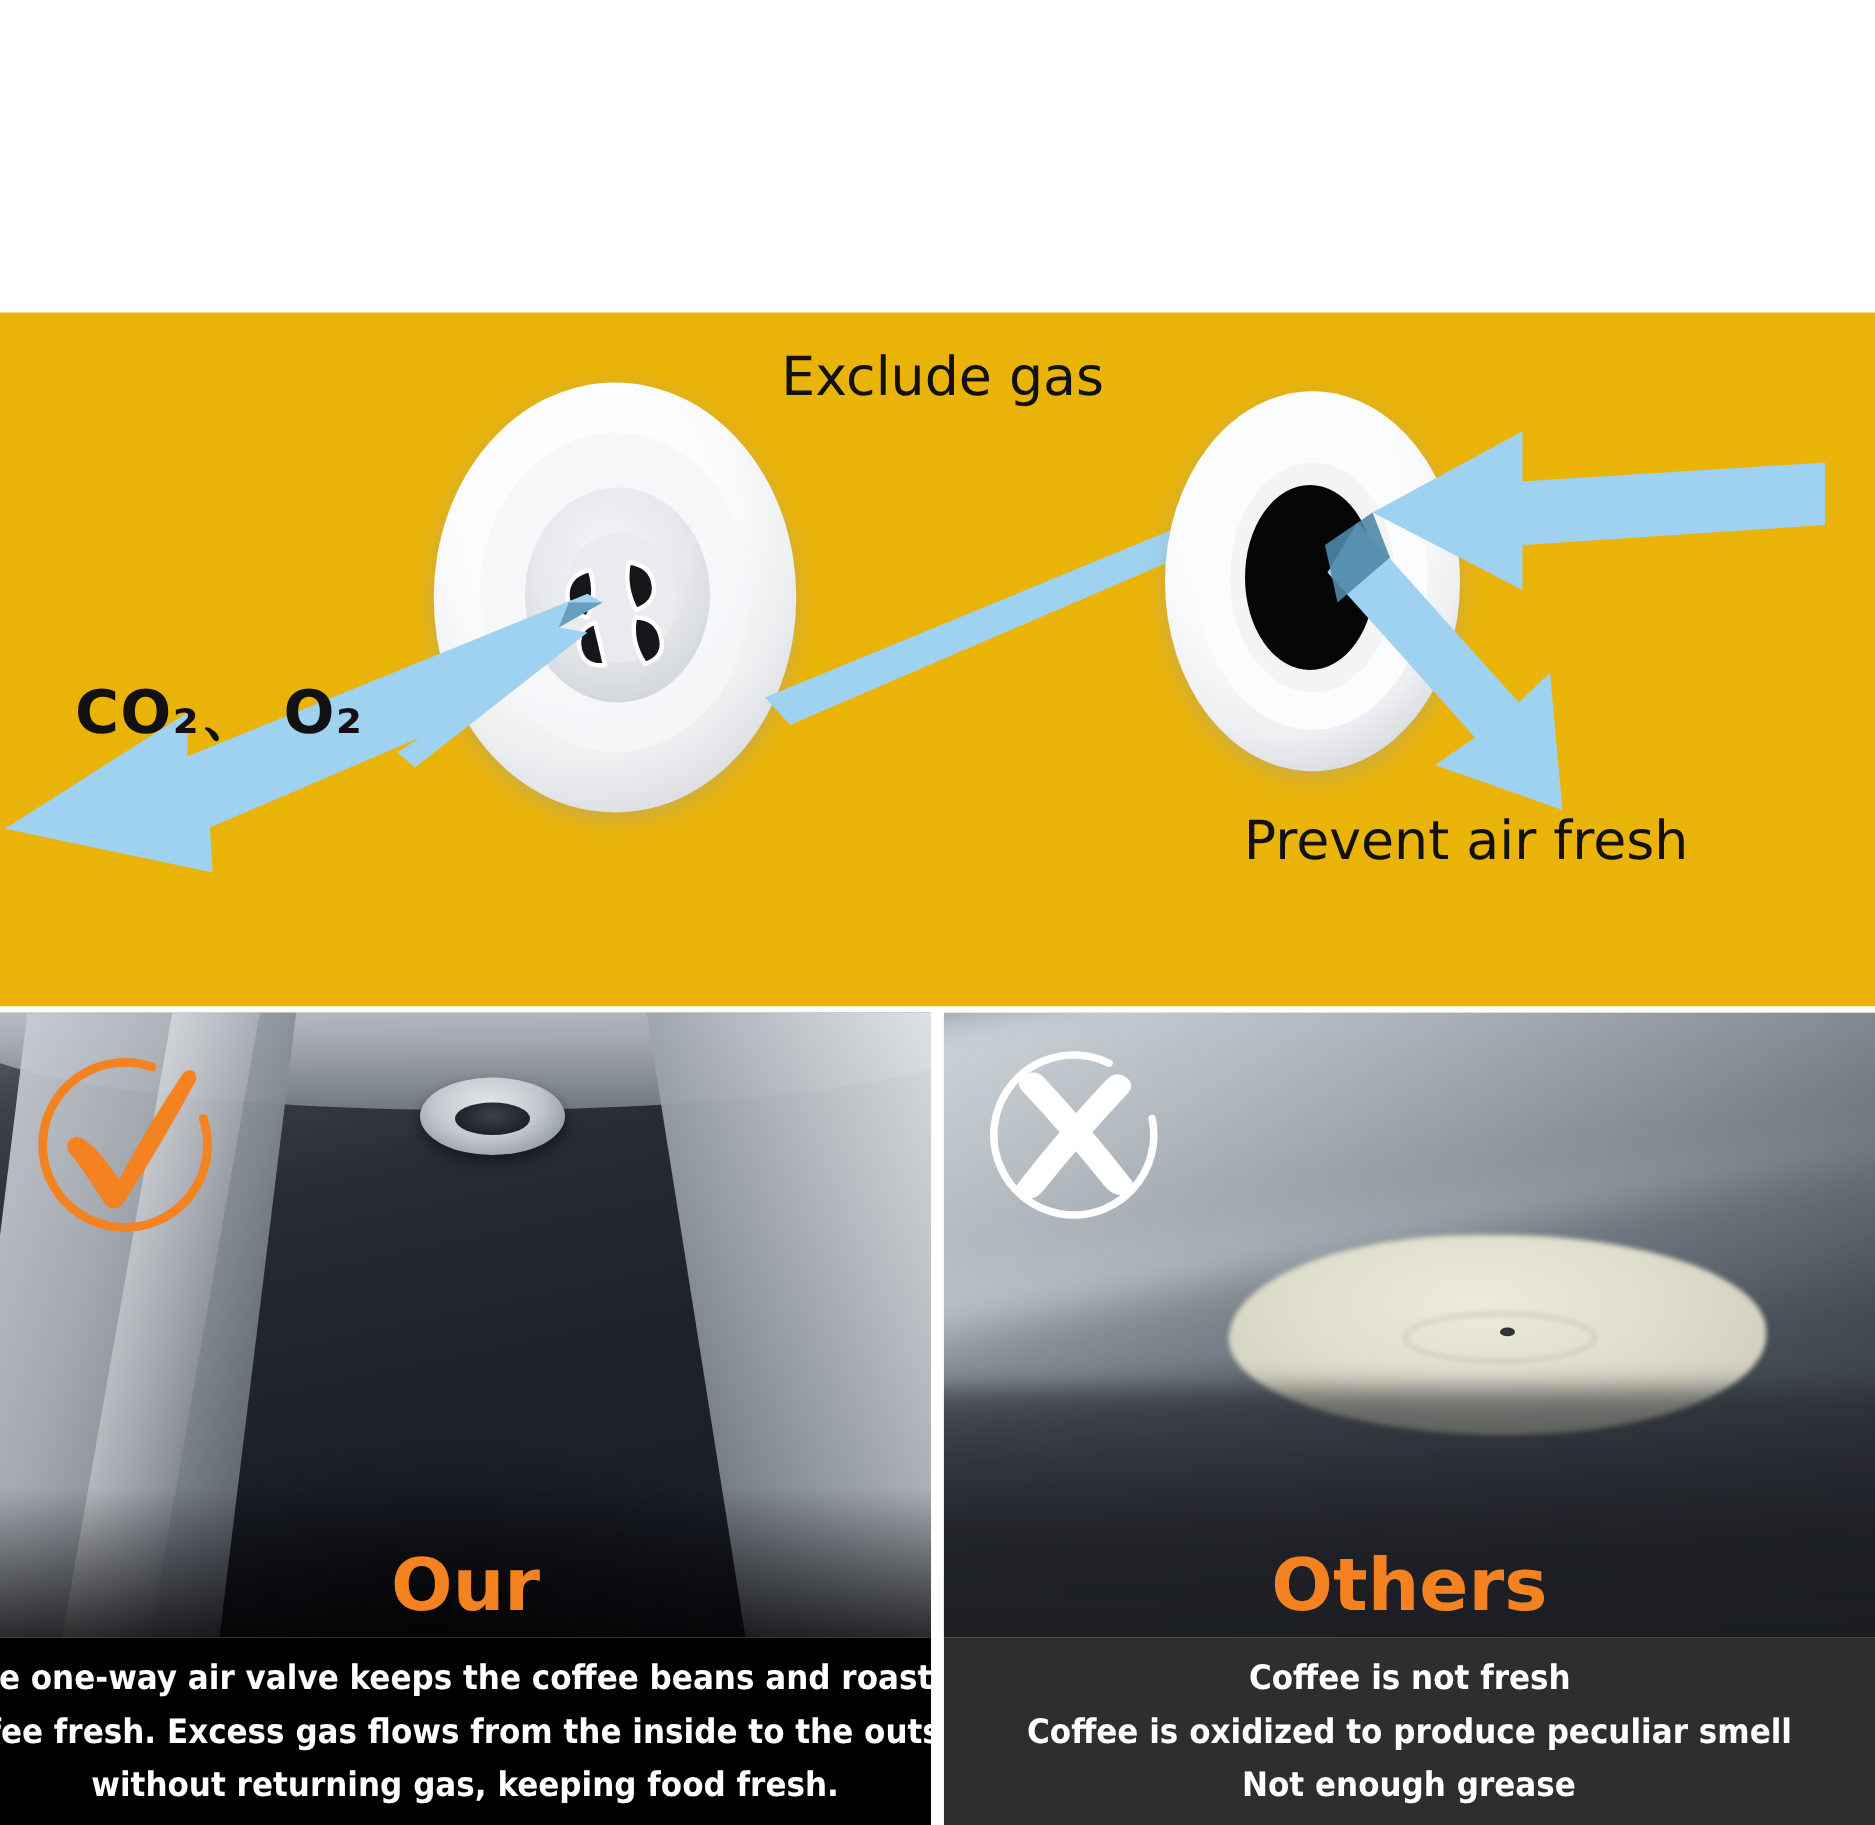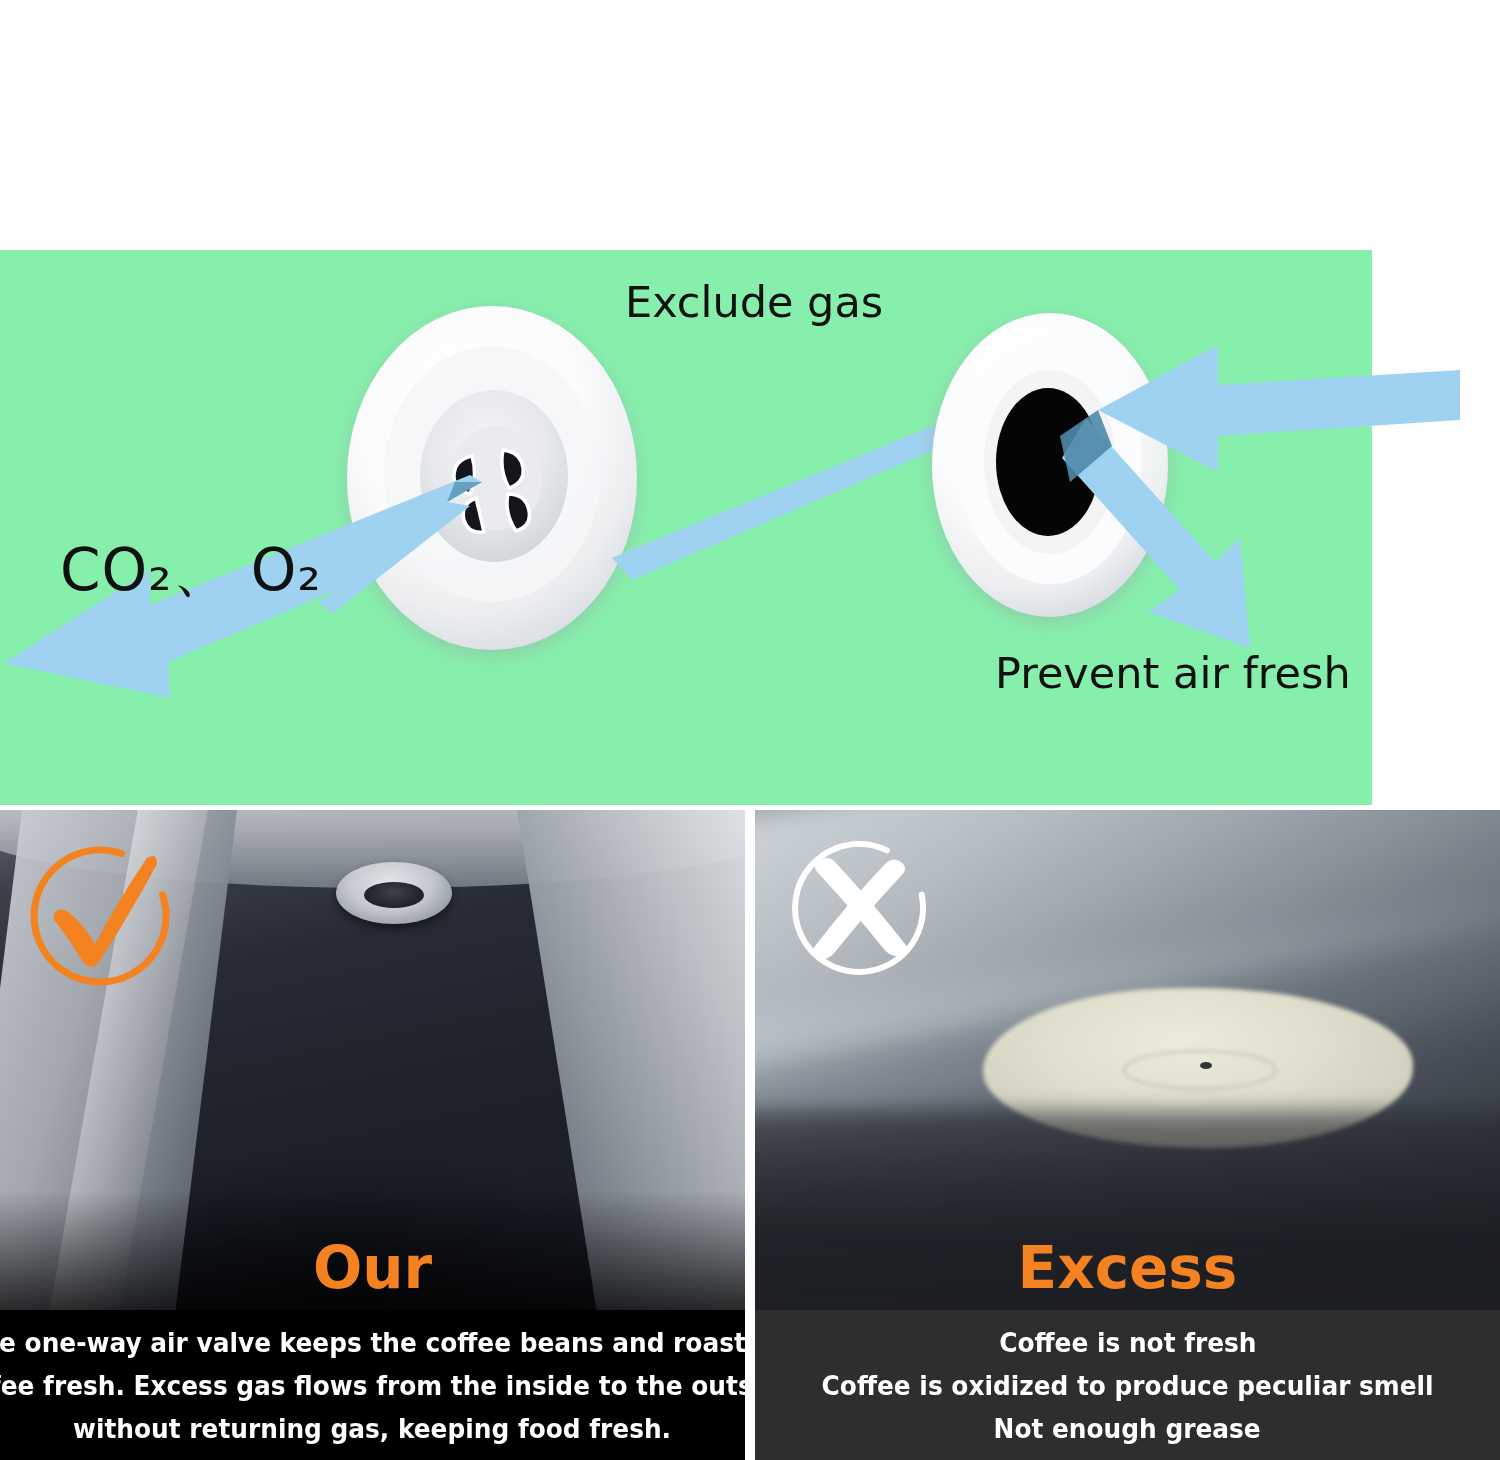--- a/index.html
+++ b/index.html
@@ -55,42 +55,42 @@
     white-space: nowrap;
     transform: scaleX(0.93);
     transform-origin: center;
   }
 
   
   .diagram {
     position: absolute;
     left: 0;
     top: 250px;
-    width: 1372px;
+    width: 1500px;
     height: 555px;
-    background: #86efac;
+    background: #eab308;
   }
   .diag-svg {
     position: absolute;
     left: 0;
     top: 0;
   }
   .diag-label {
     position: absolute;
     color: #111111;
     font-family: "DejaVu Sans", sans-serif;
     font-weight: normal;
     font-size: 43px;
     line-height: 54px;
     white-space: nowrap;
   }
   #label-exclude { left: 625px; top: 25px; }
   #label-co2 {
     left: 60px; top: 293px;
-    font-size: 58px; font-weight: normal;
+    font-size: 48px; font-weight: bold;
     letter-spacing: 1px;
   }
   #label-prevent {
     left: 995px; top: 395px;
     text-align: center;
     line-height: 56px;
   }
 
   
   .compare {
@@ -430,21 +430,21 @@
         <div class="blob-dot"></div>
         <div class="dark-bottom"></div>
 
         <svg class="badge badge-x" viewBox="0 0 152 152">
           <path d="M76 12 a64 64 0 1 0 0.1 0" fill="none" stroke="#ffffff" stroke-width="6" stroke-linecap="round" stroke-dasharray="290 58" transform="rotate(-22 76 76)"></path>
           <path d="M36 30 q8 -8 16 0 q34 36 70 82 q6 10 -4 12 q-10 2 -18 -8 q-32 -40 -64 -74 q-8 -8 0 -12 z" fill="#ffffff"></path>
           <path d="M118 30 q8 6 0 14 q-34 36 -66 76 q-8 10 -18 6 q-8 -4 -2 -12 q34 -44 70 -82 q8 -8 16 -2 z" fill="#ffffff"></path>
         </svg>
 
         <div class="caption-strip">
-          <span class="caption-word">Excess</span>
+          <span class="caption-word">Others</span>
         </div>
       </div>
 
       <div class="textbox textbox-others">
         <div class="tb-line">Coffee is not fresh</div>
         <div class="tb-line">Coffee is oxidized to produce peculiar smell</div>
         <div class="tb-line">Not enough grease</div>
       </div>
     </div>
 

